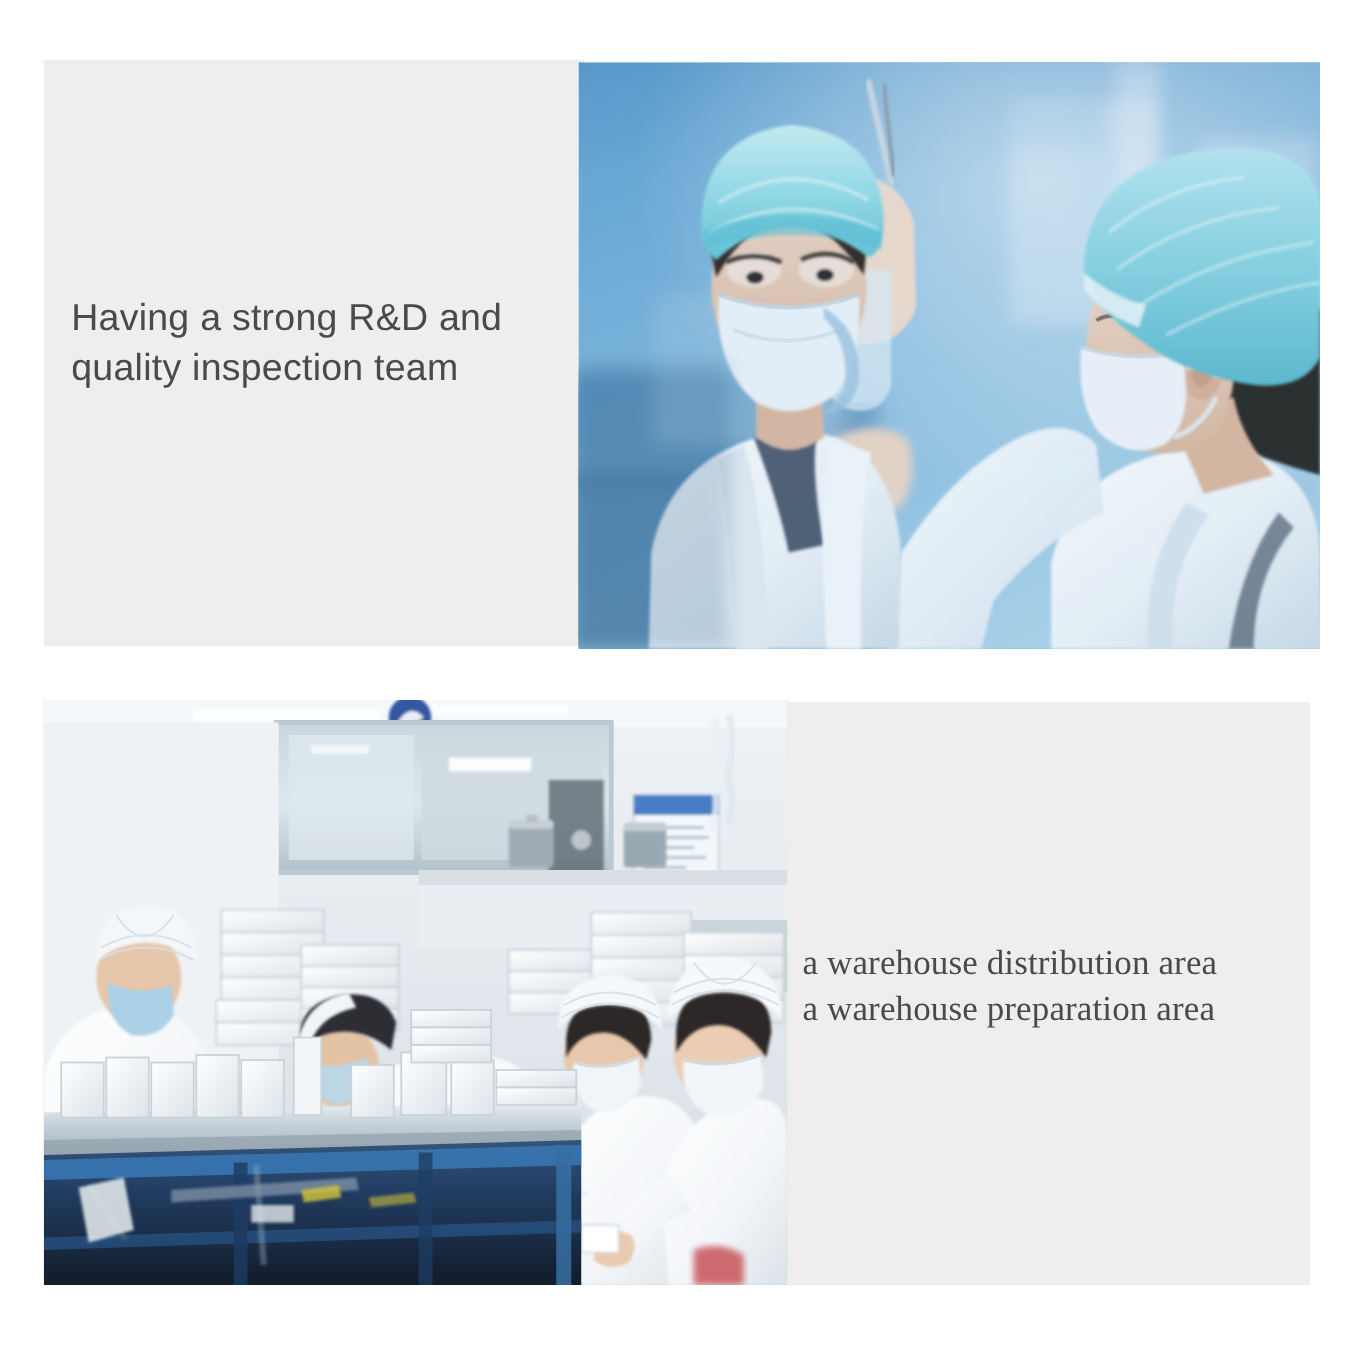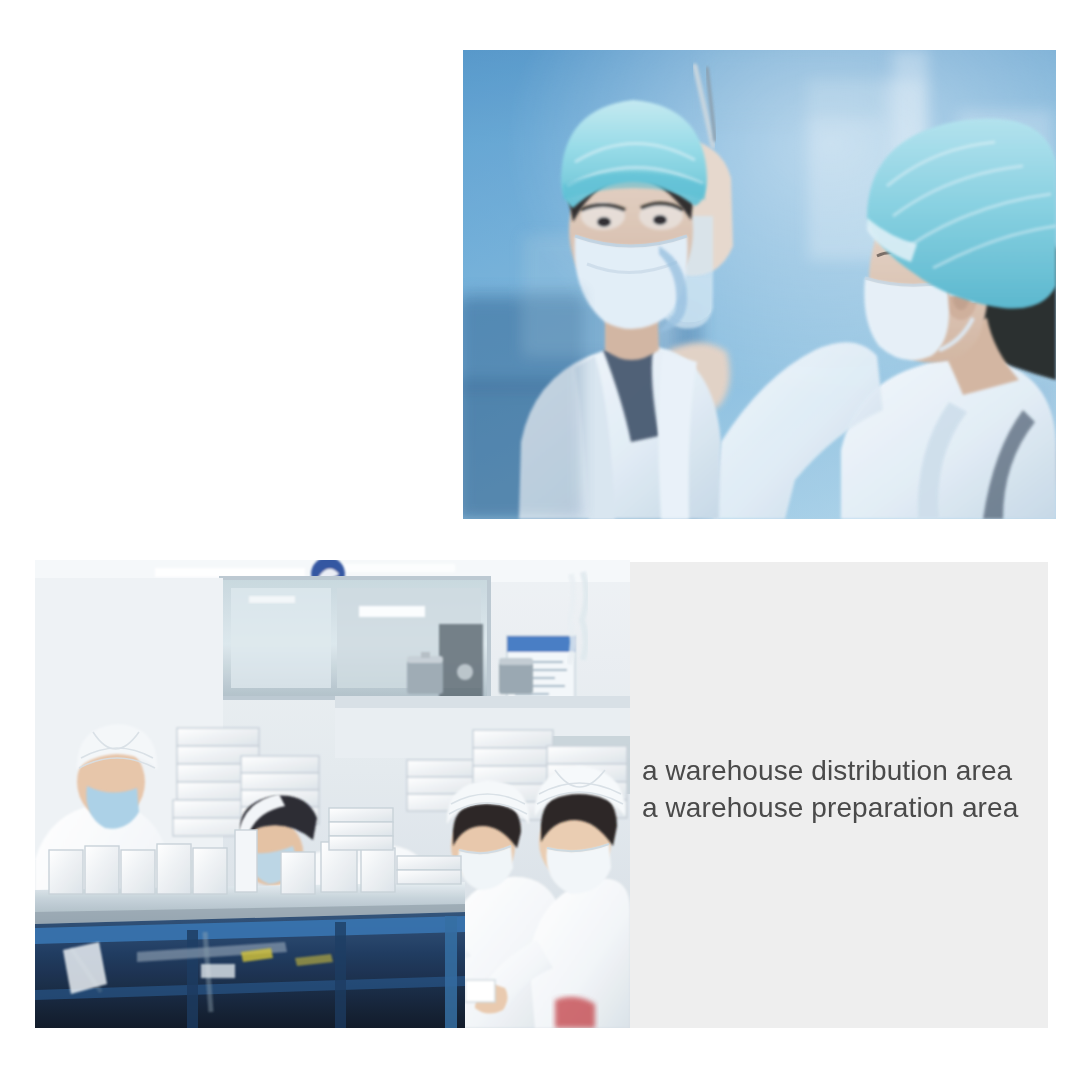--- a/index.html
+++ b/index.html
@@ -54,20 +54,21 @@
     background: #6ba9d6;
   }
 
   
   .bottom-section {
     position: absolute;
     left: 35px;
     top: 558px;
     width: 937px;
     height: 470px;
+    font-family: Liberation Serif, serif;
   }
   .bottom-photo {
     position: absolute;
     left: 0px;
     top: 2px;
     width: 595px;
     height: 468px;
     overflow: hidden;
     background: #c9d3da;
   }
@@ -92,20 +93,24 @@
     white-space: pre-line;
   }
 
   .photo-svg { display: block; width: 100%; height: 100%; }
 </style>
 </head>
 <body>
 
 <div class="top-section">
 
+  <div class="top-caption-panel">
+    <div class="top-caption-text">Having a strong R&amp;D and
+quality inspection team</div>
+  </div>
 
   <div class="top-photo">
     <svg class="photo-svg" viewBox="0 0 593 469" preserveAspectRatio="xMidYMid slice">
       <defs>
         <linearGradient id="labBg" x1="0" y1="0" x2="1" y2="1">
           <stop offset="0%" stop-color="#5fa3d3"></stop>
           <stop offset="35%" stop-color="#7db8de"></stop>
           <stop offset="70%" stop-color="#a8d2e8"></stop>
           <stop offset="100%" stop-color="#cfe6f2"></stop>
         </linearGradient>

